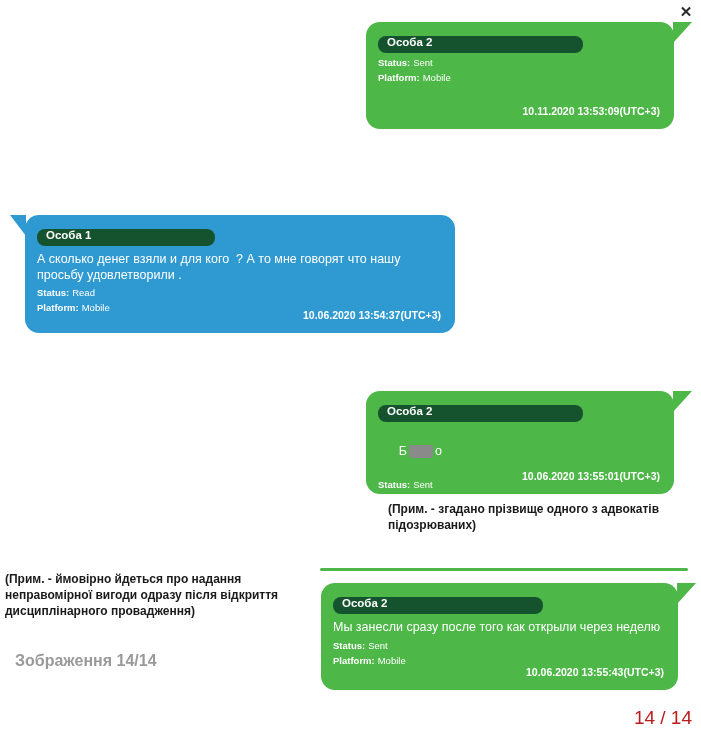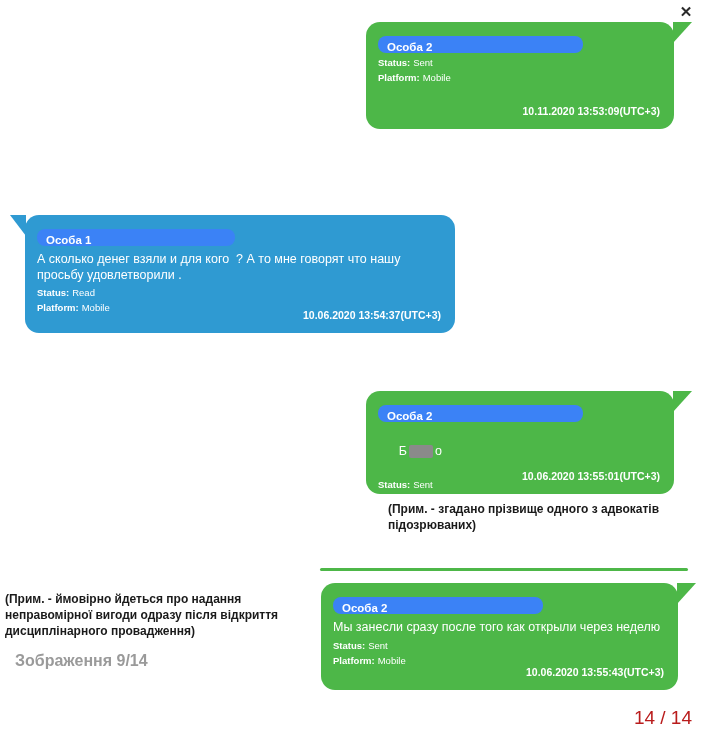--- a/index.html
+++ b/index.html
@@ -13,22 +13,22 @@
     font-size:15px; font-weight:bold; color:#2b2b2b; text-align:center; line-height:20px;
     cursor:pointer; background:none; border:none;
   }
   .bubble { position:absolute; border-radius:14px; color:#ffffff; }
   .bubble.green { background:#4db748; }
   .bubble.blue  { background:#2f9ad2; }
   .tail { position:absolute; top:0; width:19px; height:21px; background:inherit; }
   .tail.right { right:-18px; clip-path:polygon(0 0, 100% 0, 0 100%); }
   .tail.left  { left:-15px; width:16px; clip-path:polygon(0 0, 100% 0, 100% 100%); }
   .sender-bar {
-    margin:14px 0 0 12px; height:17px; background:#3b82f6; border-radius:8px;
-    display:flex; align-items:flex-end; padding-left:9px;
+    margin:14px 0 0 12px; height:17px; background:#14532d; border-radius:8px;
+    display:flex; align-items:flex-start; padding-left:9px;
   }
   .sender { font-size:11.5px; font-weight:bold; color:#ffffff; white-space:nowrap; }
   .msg-text { margin:6px 14px 0 12px; font-size:12.5px; line-height:1.25; white-space:pre-wrap; }
   .redaction-box {
     display:inline-block; width:24px; height:13px; background:#8a8a8a;
     border-radius:2px; vertical-align:middle; margin:0 2px;
   }
   .meta { margin:4px 0 0 12px; font-size:9.5px; }
   .meta-label { font-weight:bold; }
   .meta-value { font-weight:normal; margin-left:3px; }
@@ -60,21 +60,21 @@
       <span class="meta-label">Status:</span><span class="meta-value">Sent</span>
     </div>
     <div class="meta">
       <span class="meta-label">Platform:</span><span class="meta-value">Mobile</span>
     </div>
     <div class="timestamp">10.11.2020 13:53:09(UTC+3)</div>
   </div>
 
   <div class="bubble blue" style="left:25px; top:215px; width:430px; height:118px;">
     <div class="tail left"></div>
-    <div class="sender-bar" style="width:198px;">
+    <div class="sender-bar" style="width:178px;">
       <span class="sender">Особа 1</span>
     </div>
     <div class="msg-text">А сколько денег взяли и для кого  ? А то мне говорят что нашу просьбу удовлетворили .</div>
     <div class="meta">
       <span class="meta-label">Status:</span><span class="meta-value">Read</span>
     </div>
     <div class="meta">
       <span class="meta-label">Platform:</span><span class="meta-value">Mobile</span>
     </div>
     <div class="timestamp">10.06.2020 13:54:37(UTC+3)</div>
@@ -92,23 +92,23 @@
       <span class="meta-label">Status:</span><span class="meta-value">Sent</span>
     </div>
     <div class="meta">
       <span class="meta-label">Platform:</span><span class="meta-value">Mobile</span>
     </div>
     <div class="timestamp">10.06.2020 13:55:01(UTC+3)</div>
   </div>
 
   <div class="note" style="left:388px; top:501px; width:300px;">(Прим. - згадано прізвище одного з адвокатів підозрюваних)</div>
 
-  <div class="note" style="left:5px; top:591px; width:312px;">(Прим. - ймовірно йдеться про надання неправомірної вигоди одразу після відкриття дисциплінарного провадження)</div>
+  <div class="note" style="left:5px; top:571px; width:312px;">(Прим. - ймовірно йдеться про надання неправомірної вигоди одразу після відкриття дисциплінарного провадження)</div>
 
-  <div class="caption" style="left:15px; top:652px;">Зображення 9/14</div>
+  <div class="caption" style="left:15px; top:652px;">Зображення 14/14</div>
 
   <div class="bubble-sliver"></div>
 
   <div class="bubble green" style="left:321px; top:583px; width:357px; height:107px;">
     <div class="tail right"></div>
     <div class="sender-bar" style="width:210px;">
       <span class="sender">Особа 2</span>
     </div>
     <div class="msg-text">Мы занесли сразу после того как открыли через неделю</div>
     <div class="meta">

